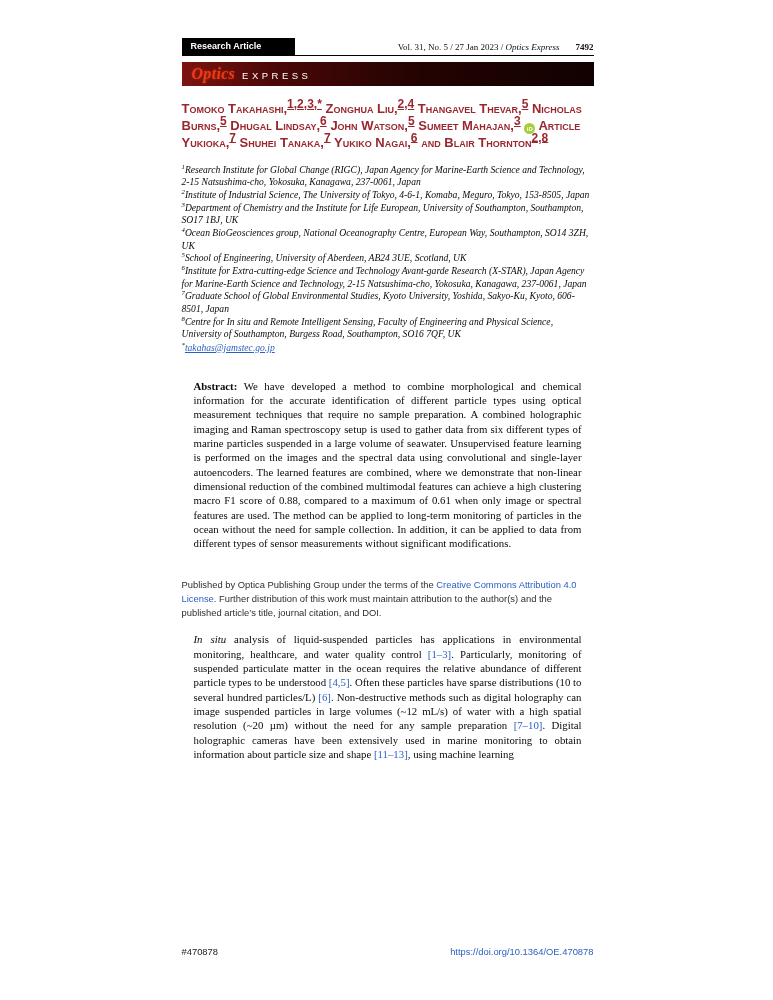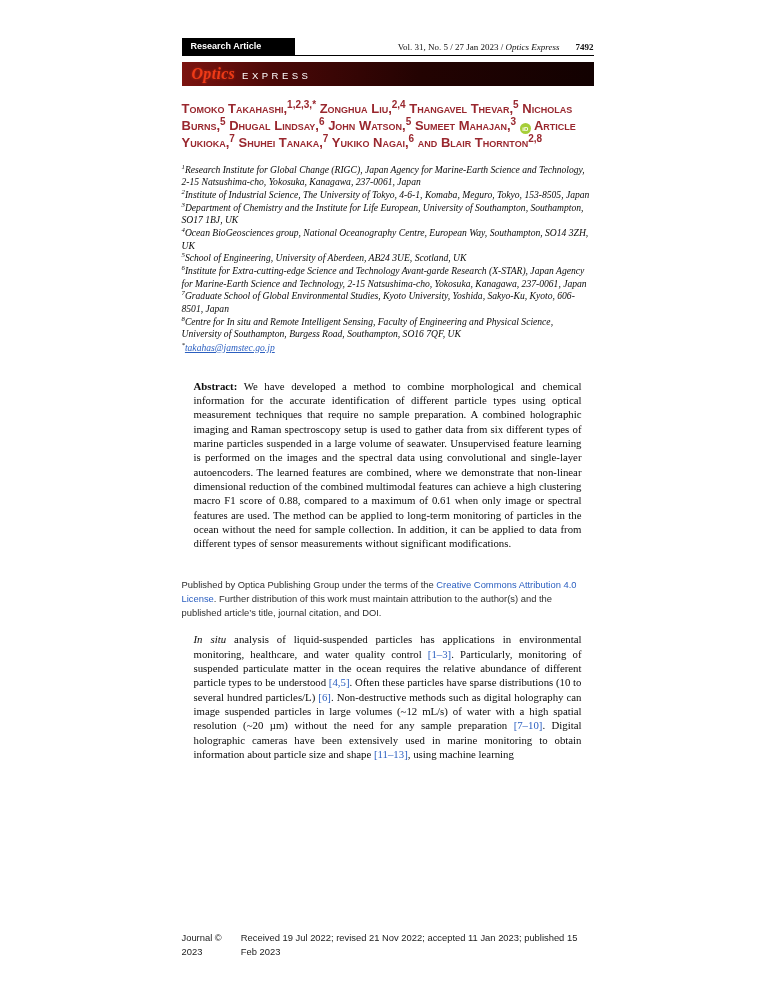--- a/index.html
+++ b/index.html
@@ -72,22 +72,23 @@
     margin: 15px 0 10px 0;
     font-family: "Liberation Sans", sans-serif;
     font-weight: 700;
     font-variant: small-caps;
     font-size: 13px;
     line-height: 1.3;
     color: var(--author-maroon, #99272e);
   }
   .authors sup {
     font-variant: normal;
-    font-size: 10px;
+    font-size: 12px;
     line-height: 0;
+    text-decoration: underline;
   }
   .orcid {
     display: inline-flex;
     align-items: center;
     justify-content: center;
     width: 11px;
     height: 11px;
     border-radius: 50%;
     background: var(--orcid-green, #a6ce39);
     color: #fff;
@@ -191,18 +192,18 @@
 
   <p class="abstract"><span class="abs-label">Abstract:</span> <span>We have developed a method to combine morphological and chemical information for the accurate identification of different particle types using optical measurement techniques that require no sample preparation. A combined holographic imaging and Raman spectroscopy setup is used to gather data from six different types of marine particles suspended in a large volume of seawater. Unsupervised feature learning is performed on the images and the spectral data using convolutional and single-layer autoencoders. The learned features are combined, where we demonstrate that non-linear dimensional reduction of the combined multimodal features can achieve a high clustering macro F1 score of 0.88, compared to a maximum of 0.61 when only image or spectral features are used. The method can be applied to long-term monitoring of particles in the ocean without the need for sample collection. In addition, it can be applied to data from different types of sensor measurements without significant modifications.</span></p>
 
   <p class="license"><span>Published by Optica Publishing Group under the terms of the </span><a>Creative Commons Attribution 4.0 License</a><span>. Further distribution of this work must maintain attribution to the author(s) and the published article’s title, journal citation, and DOI.</span></p>
 
 
   <p class="body-text"><i>In situ</i><span> analysis of liquid-suspended particles has applications in environmental monitoring, healthcare, and water quality control </span><a class="cite">[1–3]</a><span>. Particularly, monitoring of suspended particulate matter in the ocean requires the relative abundance of different particle types to be understood </span><a class="cite">[4,5]</a><span>. Often these particles have sparse distributions (10 to several hundred particles/L) </span><a class="cite">[6]</a><span>. Non-destructive methods such as digital holography can image suspended particles in large volumes (~12 mL/s) of water with a high spatial resolution (~20 µm) without the need for any sample preparation </span><a class="cite">[7–10]</a><span>. Digital holographic cameras have been extensively used in marine monitoring to obtain information about particle size and shape </span><a class="cite">[11–13]</a><span>, using machine learning</span></p>
 
   <footer class="footer">
     <div class="footer-row">
-      <span>Journal © 2023</span>
-      <span>Received 19 Jul 2022; revised 21 Nov 2022; accepted 11 Jan 2023; published 15 Feb 2023</span>
+      <span>#470878</span>
+      <a class="doi-link">https://doi.org/10.1364/OE.470878</a>
     </div>
   </footer>
 
 </div>
 
 </body></html>

